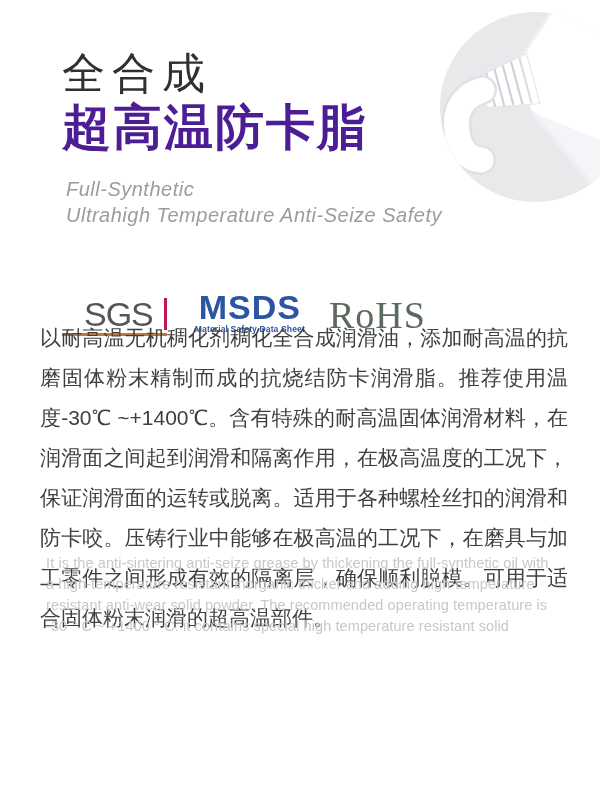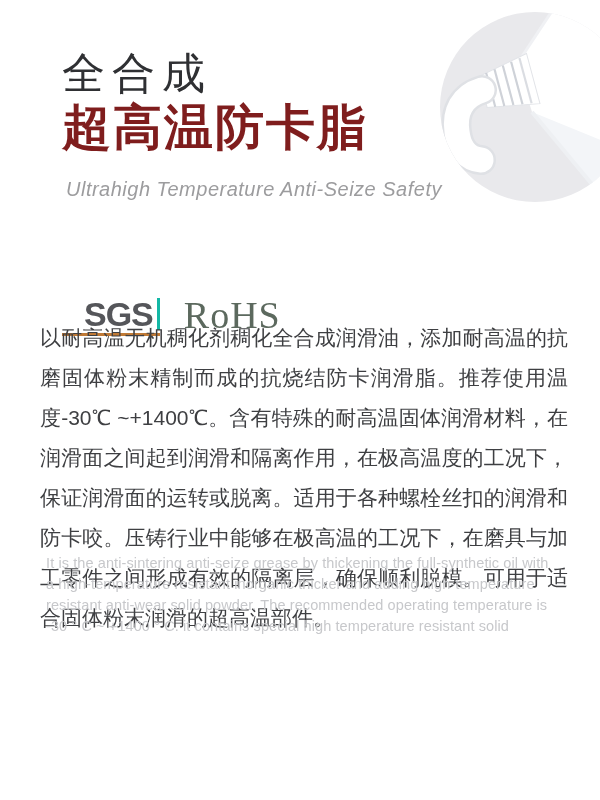--- a/index.html
+++ b/index.html
@@ -5,28 +5,28 @@
   html,body{margin:0;padding:0;background:#ffffff;}
   .page{
     position:relative;width:600px;height:640px;background:#ffffff;
     overflow:hidden;font-family:"Liberation Sans",sans-serif;
   }
   
   .hero-photo{position:absolute;top:0;right:0;width:220px;height:215px;}
   
   .title-block{position:absolute;left:62px;top:48px;}
   .title-cn1{font-size:43px;color:#2f3033;letter-spacing:7px;line-height:1.18;font-weight:500;}
-  .title-cn2{font-size:49px;color:#7f1d1d;font-weight:bold;letter-spacing:2px;line-height:1.1;margin-top:2px;}
+  .title-cn2{font-size:49px;color:#4c1d95;font-weight:bold;letter-spacing:2px;line-height:1.1;margin-top:2px;}
   .subtitle{position:absolute;left:66px;top:176px;font-style:italic;color:#9c9c9e;
     font-size:20px;line-height:26px;letter-spacing:0.5px;}
   
   .certs{position:absolute;left:62px;top:250px;display:flex;align-items:flex-end;}
   .sgs-box{border-bottom:3px solid #c07a36;padding:0 0 3px 22px;}
-  .sgs-text{font-weight:bold;font-size:34px;color:#55565a;letter-spacing:-1px;
-    border-right:3px solid #14b8a6;padding-right:4px;line-height:0.95;display:inline-block;}
+  .sgs-text{font-weight:normal;font-size:34px;color:#55565a;letter-spacing:-1px;
+    border-right:3px solid #be185d;padding-right:11px;line-height:0.95;display:inline-block;}
   .msds-box{margin-left:28px;text-align:center;padding-bottom:2px;}
   .msds-main{font-size:34px;font-weight:bold;color:#2b54a2;letter-spacing:1px;line-height:0.85;}
   .msds-sub{font-size:8.6px;font-weight:bold;color:#2b54a2;letter-spacing:0.1px;margin-top:2px;white-space:nowrap;}
   .rohs-box{margin-left:24px;font-family:"Liberation Serif",serif;font-size:38px;
     color:#5c695e;line-height:0.9;padding-bottom:4px;letter-spacing:1px;margin-top:48px;}
   
   .desc-cn{position:absolute;left:40px;top:318px;width:528px;
     font-size:21px;line-height:40px;color:#3e3f42;text-align:justify;text-justify:inter-ideograph;}
   .desc-en{position:absolute;left:46px;top:553px;width:506px;
     font-size:14.5px;line-height:21px;color:#c7c8cb;letter-spacing:0.1px;text-align:left;}
@@ -65,26 +65,31 @@
         <path d="M102,90 C82,96 74,112 77,132 C79,149 88,159 101,160" fill="none" stroke="#ffffff" stroke-width="25" stroke-linecap="round"></path>
       </g>
     </svg>
   </div>
 
   <div class="title-block">
     <div class="title-cn1">全合成</div>
     <div class="title-cn2">超高温防卡脂</div>
   </div>
   <div class="subtitle">
+    <div>Full-Synthetic</div>
     <div>Ultrahigh Temperature Anti-Seize Safety</div>
   </div>
 
   <div class="certs">
     <div class="sgs-box">
       <span class="sgs-text">SGS</span>
+    </div>
+    <div class="msds-box">
+      <div class="msds-main">MSDS</div>
+      <div class="msds-sub">Material Safety Data Sheet</div>
     </div>
     <div class="rohs-box">
       <span>RoHS</span>
     </div>
   </div>
 
   <div class="desc-cn">以耐高温无机稠化剂稠化全合成润滑油，添加耐高温的抗磨固体粉末精制而成的抗烧结防卡润滑脂。推荐使用温度-30℃ ~+1400℃。含有特殊的耐高温固体润滑材料，在润滑面之间起到润滑和隔离作用，在极高温度的工况下，保证润滑面的运转或脱离。适用于各种螺栓丝扣的润滑和防卡咬。压铸行业中能够在极高温的工况下，在磨具与加工零件之间形成有效的隔离层，确保顺利脱模。可用于适合固体粉末润滑的超高温部件。</div>
 
   <div class="desc-en">It is the anti-sintering anti-seize grease by thickening the full-synthetic oil with a high-temperature resistant inorganic thicker and adding high-temperature resistant anti-wear solid powder. The recommended operating temperature is -30 ° C ~ +1400 ° C. it contains special high temperature resistant solid lubricating material, and plays a role in lubrication and isolation between the lubricating surfaces. The operation or disengagement of lubricating surface is ensured under the condition of extremely high temperature. It is suitable for lubrication and anti-seize of various bolt and thread. In die casting industry, an effective isolation layer can be formed between grinding tools and machined parts at very high temperature to ensure smooth demoulding. It can be used for ultra-high temperature parts suitable for solid powder lubrication.</div>
 

